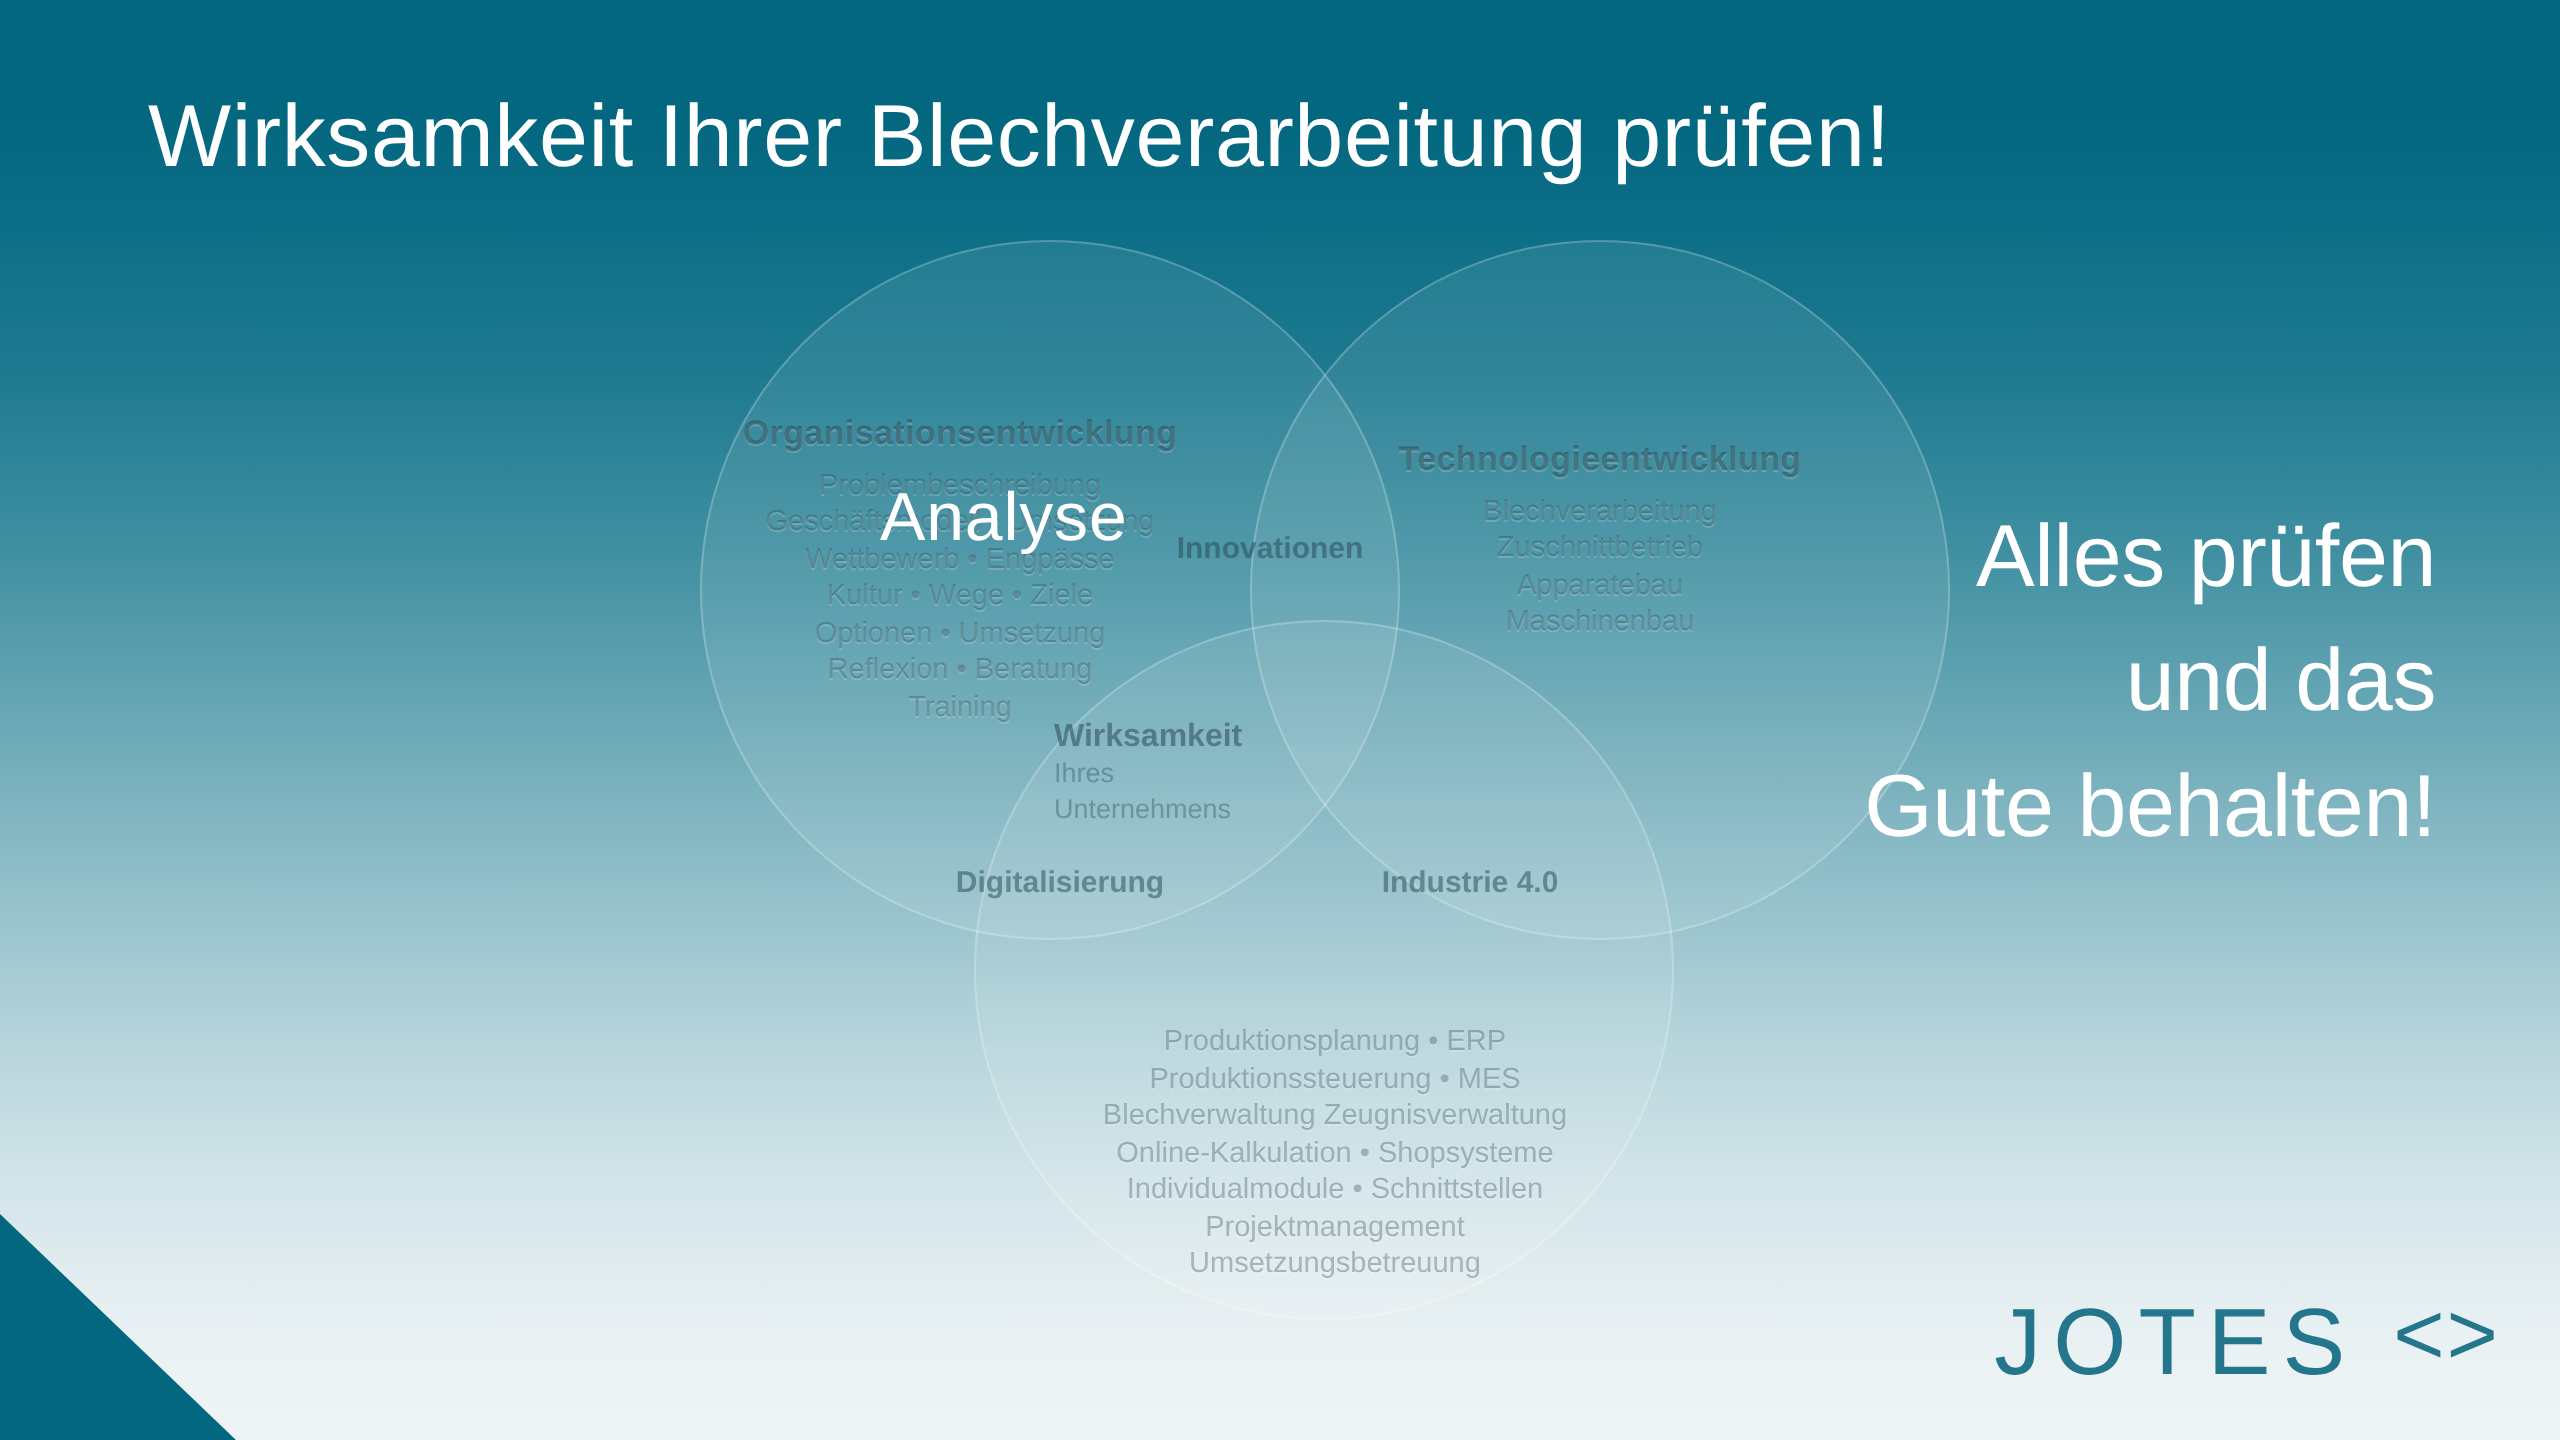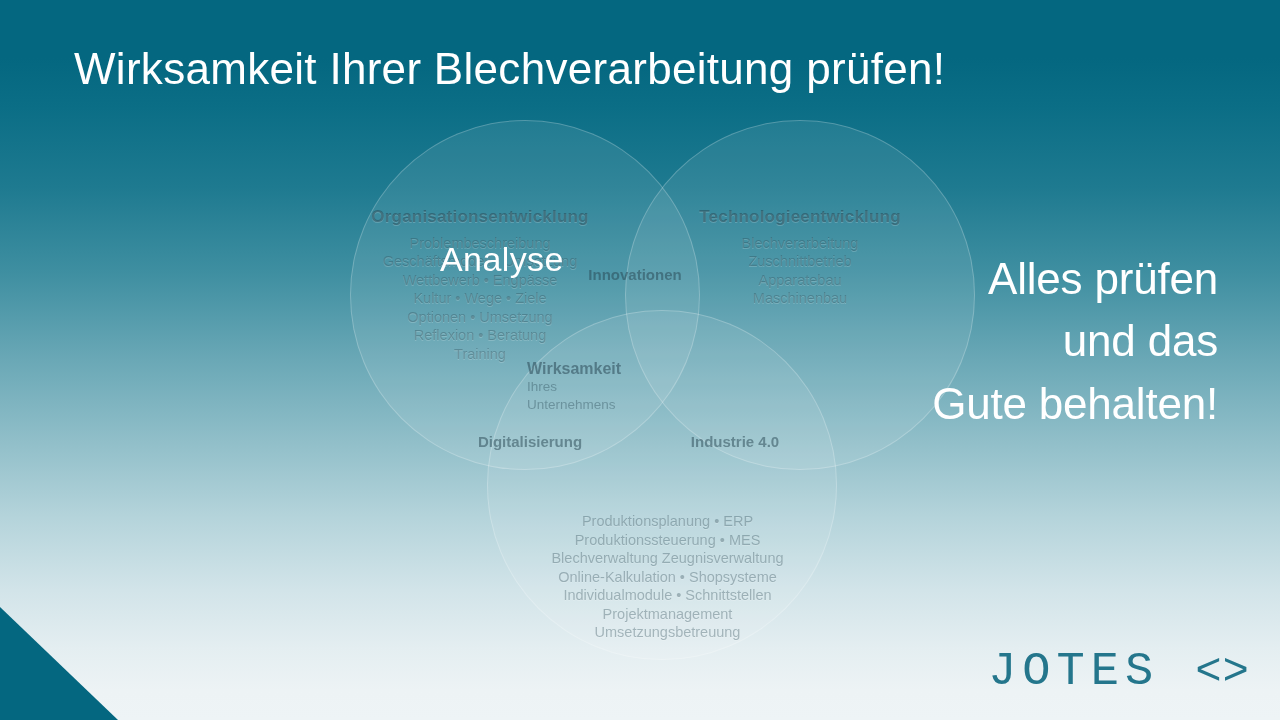--- a/index.html
+++ b/index.html
@@ -63,21 +63,21 @@
     color: rgba(38,68,80,0.50);
     text-align: center;
   }
   .ctext .ln {
     display: block;
     font-size: 14.5px;
     color: rgba(46,78,90,0.36);
   }
 
   #text-org    { left: 330px; top: 206px; width: 300px; }
-  #text-tech   { left: 655px; top: 206px; width: 290px; }
+  #text-tech   { left: 655px; top: 219px; width: 290px; }
   #text-anford { left: 475px; top: 512px; width: 385px; }
 
   .clabel {
     position: absolute;
     font-weight: bold;
     font-size: 15px;
     color: rgba(38,68,80,0.50);
     text-align: center;
     user-select: none;
   }
@@ -155,25 +155,24 @@
     border-left: 118px solid #046780;
     border-top: 113px solid transparent;
   }
 
   
   #brand-logo {
     position: absolute;
     right: 30px;
     bottom: 22px;
     display: flex;
-    align-items: center;
-    gap: 36px;
+    align-items: flex-start;
+    gap: 18px;
     color: #24768c;
     user-select: none;
-    font-family: Liberation Mono, monospace;
   }
   #brand-logo .word {
     font-size: 47px;
     font-weight: 300;
     letter-spacing: 6px;
   }
   #brand-logo .chev {
     font-size: 44px;
     font-weight: 300;
     letter-spacing: 1px;

